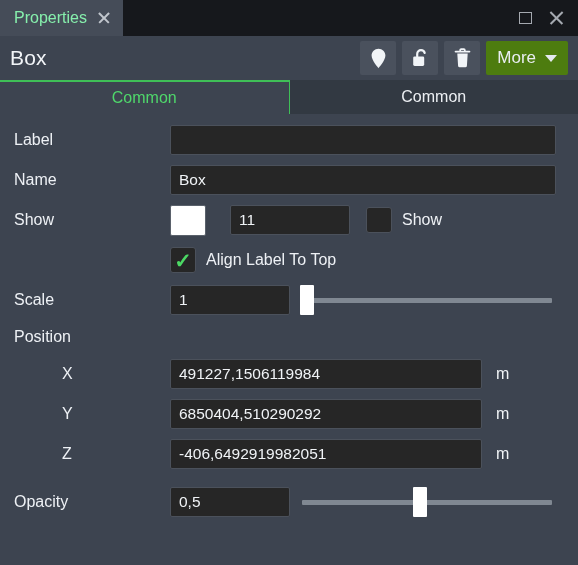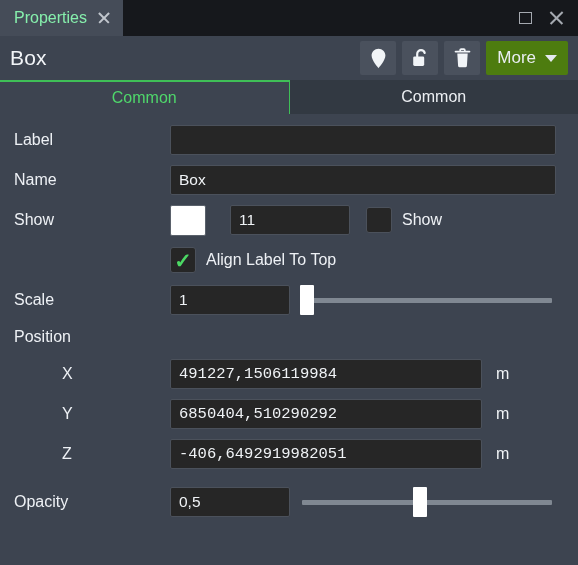--- a/index.html
+++ b/index.html
@@ -170,21 +170,21 @@
     font-size: 15.5px;
     font-family: "Liberation Sans", sans-serif;
     padding: 0 8px;
     display: flex;
     align-items: center;
     outline: none;
     cursor: text;
   }
   .field.wide   { width: 386px; }
   .field.num    { width: 120px; }
-  .field.coord  { width: 312px; font-family: Liberation Mono, monospace; }
+  .field.coord  { width: 312px; }
   .field.val    { width: 120px; }
 
   .swatch {
     width: 36px; height: 31px;
     background: #ffffff;
     border: 1px solid #5a616b;
     border-radius: 2px;
     cursor: pointer;
     flex: none;
   }

